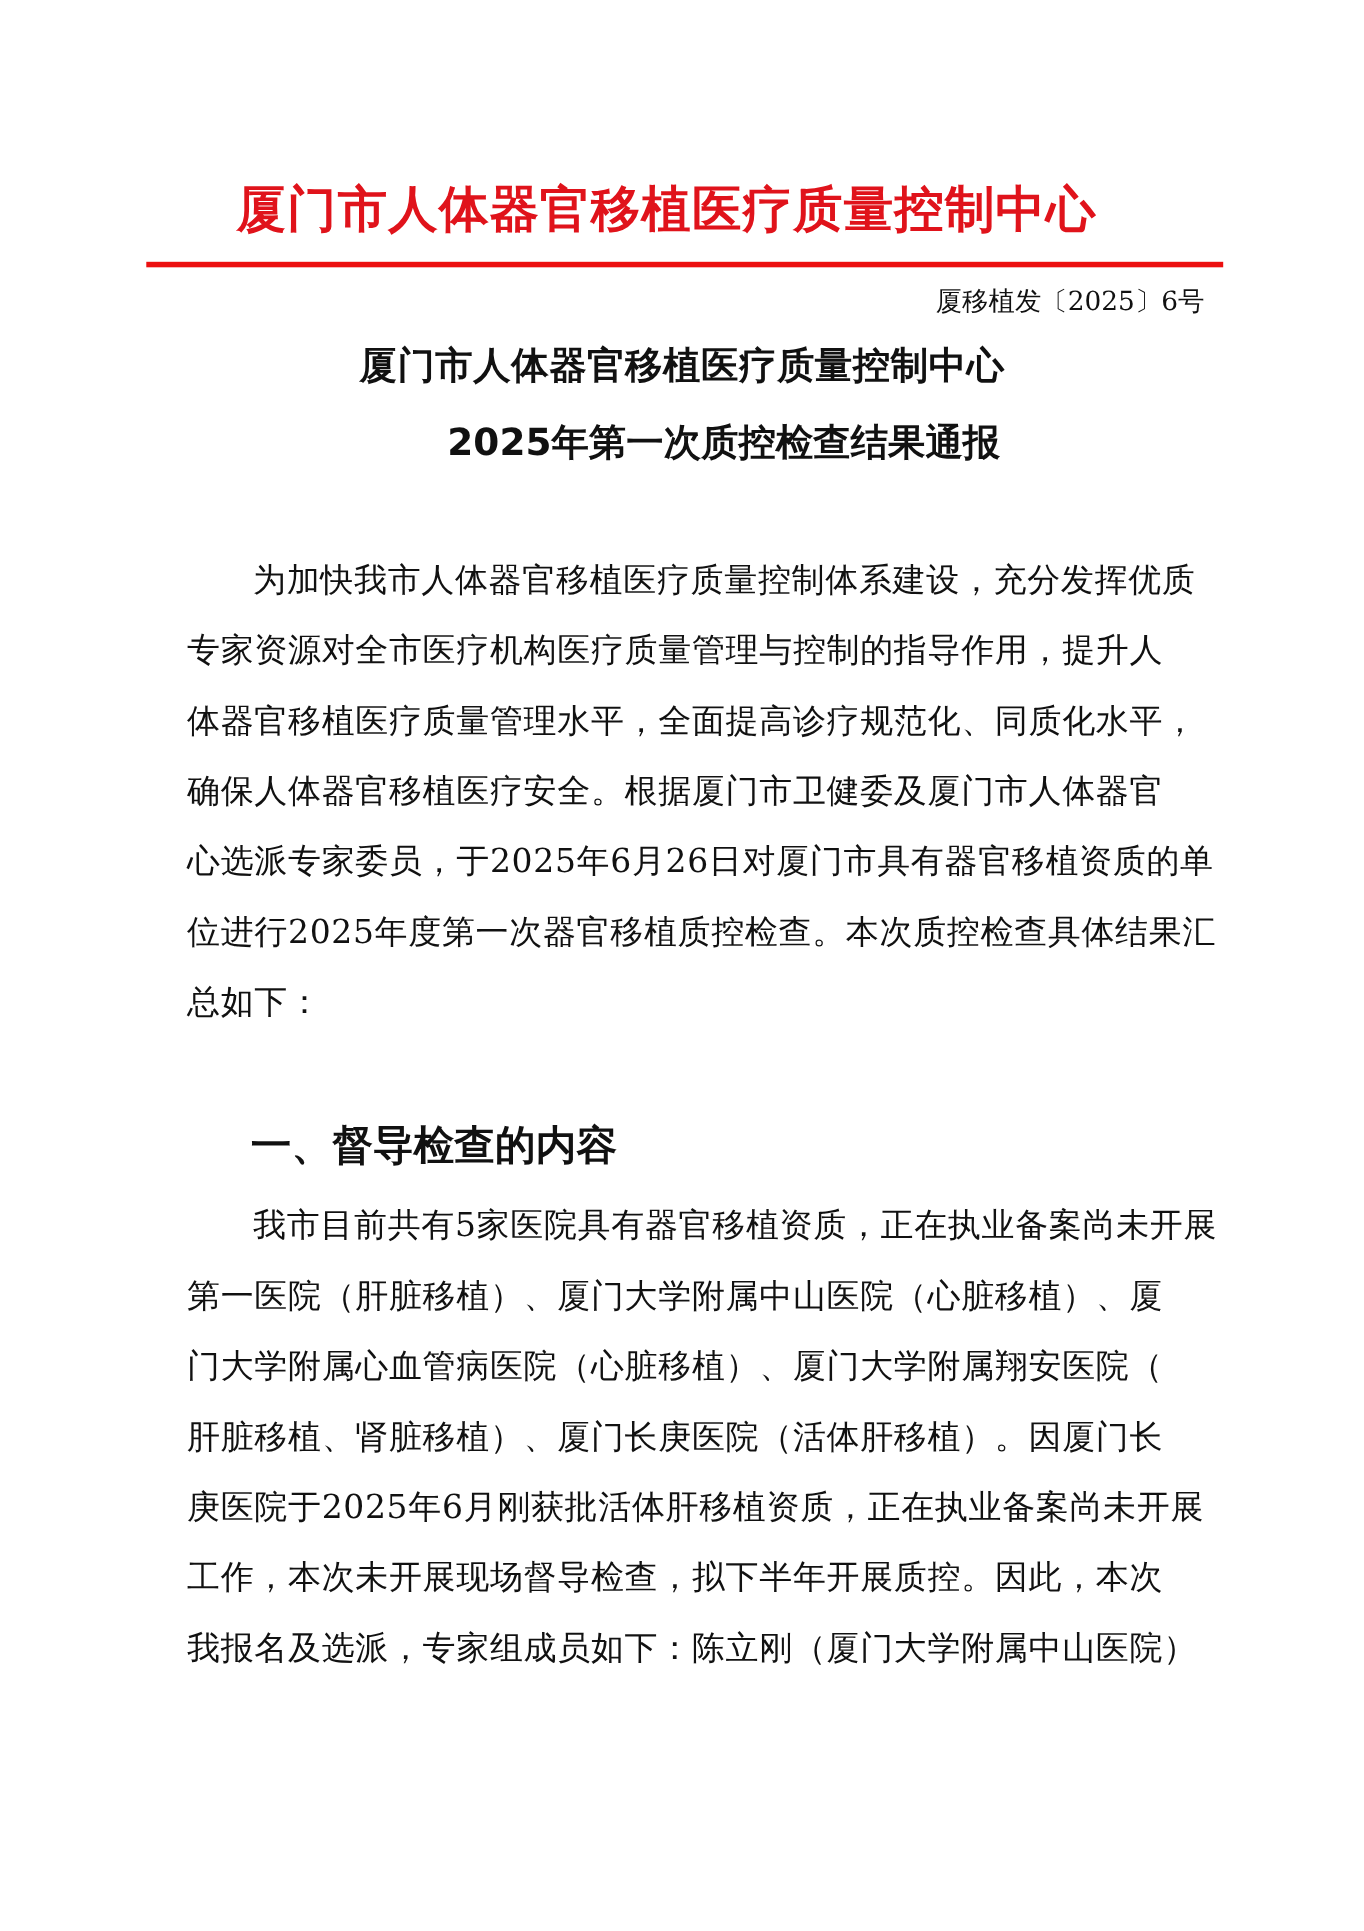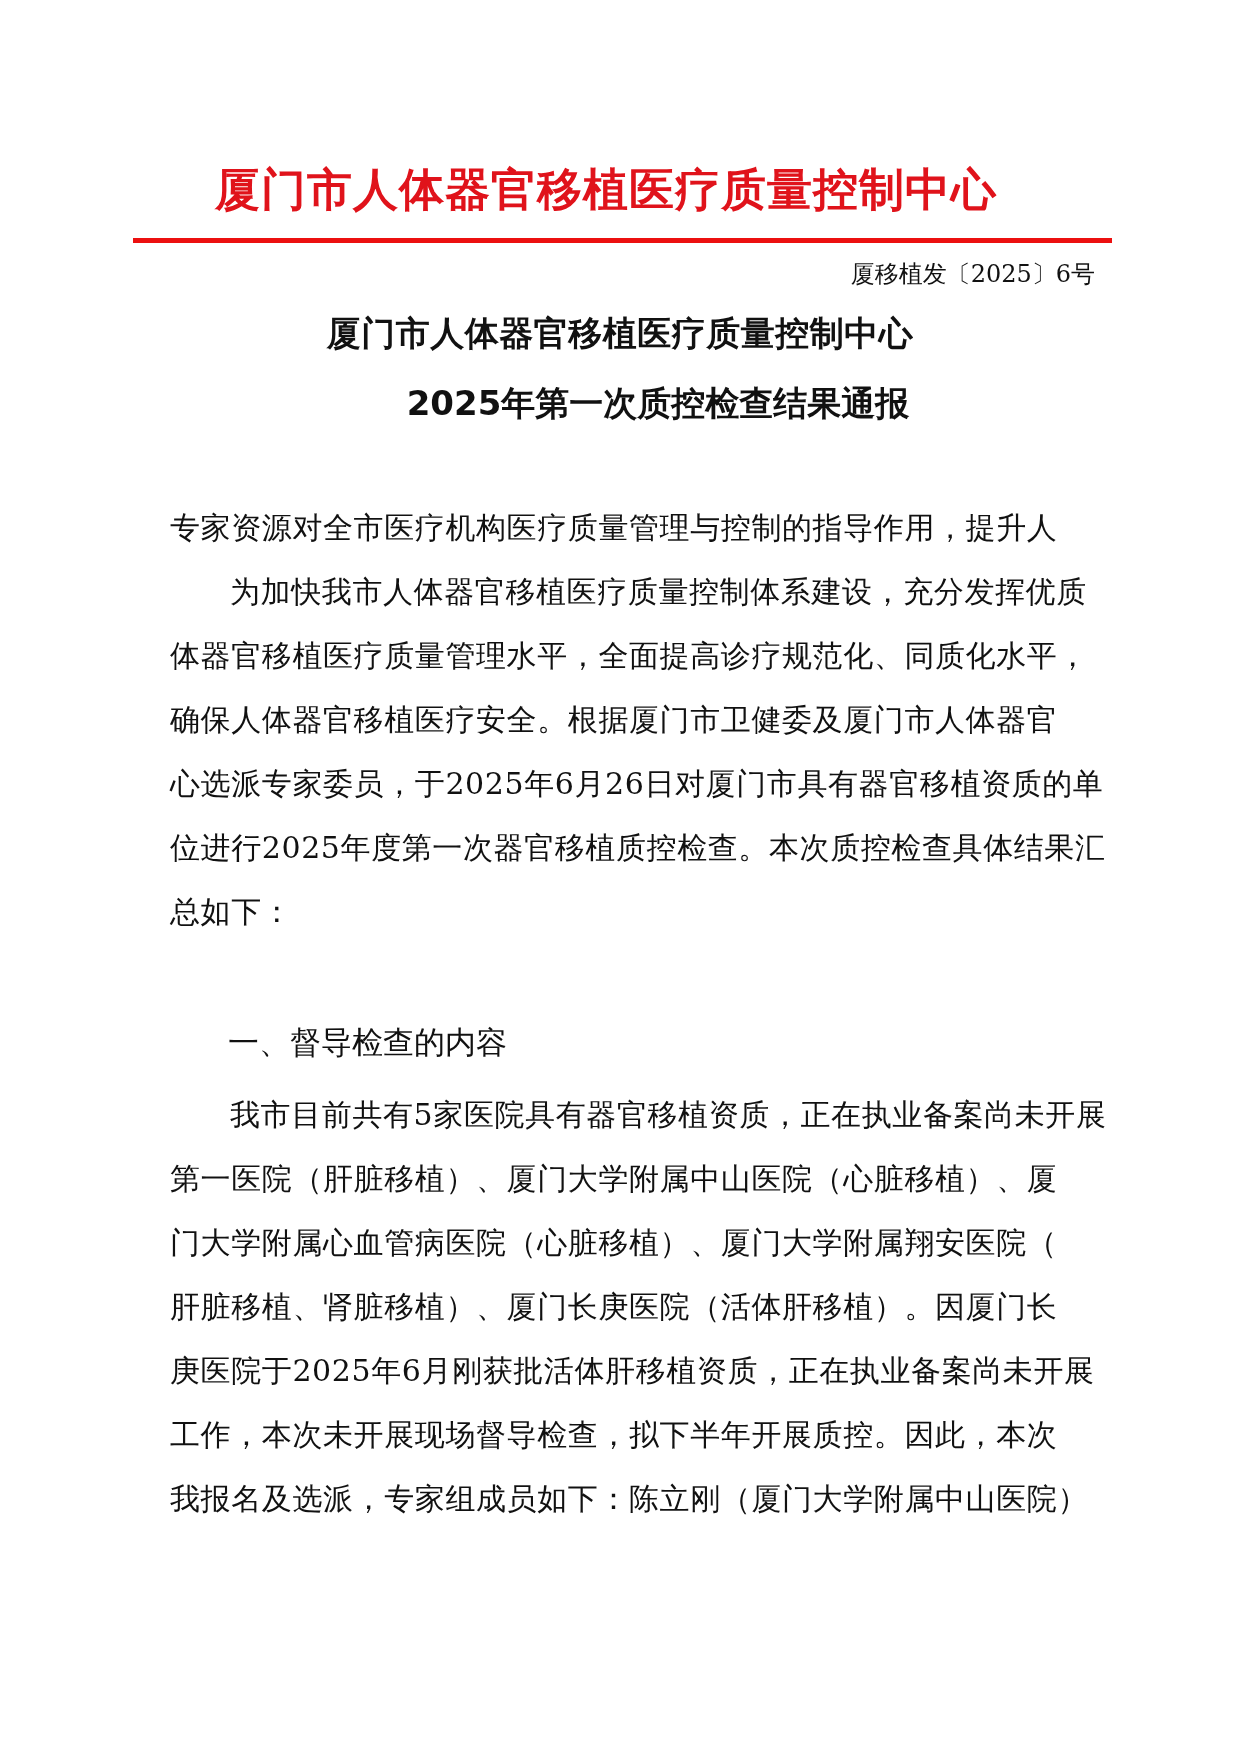--- a/index.html
+++ b/index.html
@@ -21,38 +21,38 @@
   .title.l1 { top: 305px; line-height: 56px; letter-spacing: 0.5px; }
   .title.l2 { top: 375px; line-height: 56px; padding-left: 38px; }
   .body-text {
     position: absolute; left: 170px; width: 935px;
     font-family: "DejaVu Serif", serif; font-size: 30px; color: #111;
   }
   .line { height: 64px; line-height: 64px; white-space: nowrap; letter-spacing: 0.6px; }
   .para1 { top: 496px; }
   .heading1 {
     position: absolute; left: 228px; top: 1010px;
-    font-family: "DejaVu Sans", sans-serif; font-weight: normal; font-size: 31px; line-height: 64px; color: #111; white-space: nowrap;
+    font-family: "DejaVu Sans", sans-serif; font-weight: bold; font-size: 37px; line-height: 64px; color: #111; white-space: nowrap;
   }
   .para2 { top: 1083px; }
   .indent { padding-left: 60px; }
 </style>
 </head>
 <body>
 
 <div class="letterhead">厦门市人体器官移植医疗质量控制中心</div>
 <div class="red-rule"></div>
 <div class="doc-number">厦移植发〔2025〕6号</div>
 
 <div class="title l1">厦门市人体器官移植医疗质量控制中心</div>
 <div class="title l2">2025年第一次质控检查结果通报</div>
 
 <div class="body-text para1">
+  <div class="line indent">为加快我市人体器官移植医疗质量控制体系建设，充分发挥优质</div>
   <div class="line">专家资源对全市医疗机构医疗质量管理与控制的指导作用，提升人</div>
-  <div class="line indent">为加快我市人体器官移植医疗质量控制体系建设，充分发挥优质</div>
   <div class="line">体器官移植医疗质量管理水平，全面提高诊疗规范化、同质化水平，</div>
   <div class="line">确保人体器官移植医疗安全。根据厦门市卫健委及厦门市人体器官</div>
   <div class="line">心选派专家委员，于2025年6月26日对厦门市具有器官移植资质的单</div>
   <div class="line">位进行2025年度第一次器官移植质控检查。本次质控检查具体结果汇</div>
   <div class="line">总如下：</div>
 </div>
 
 <div class="heading1">一、督导检查的内容</div>
 
 <div class="body-text para2">

